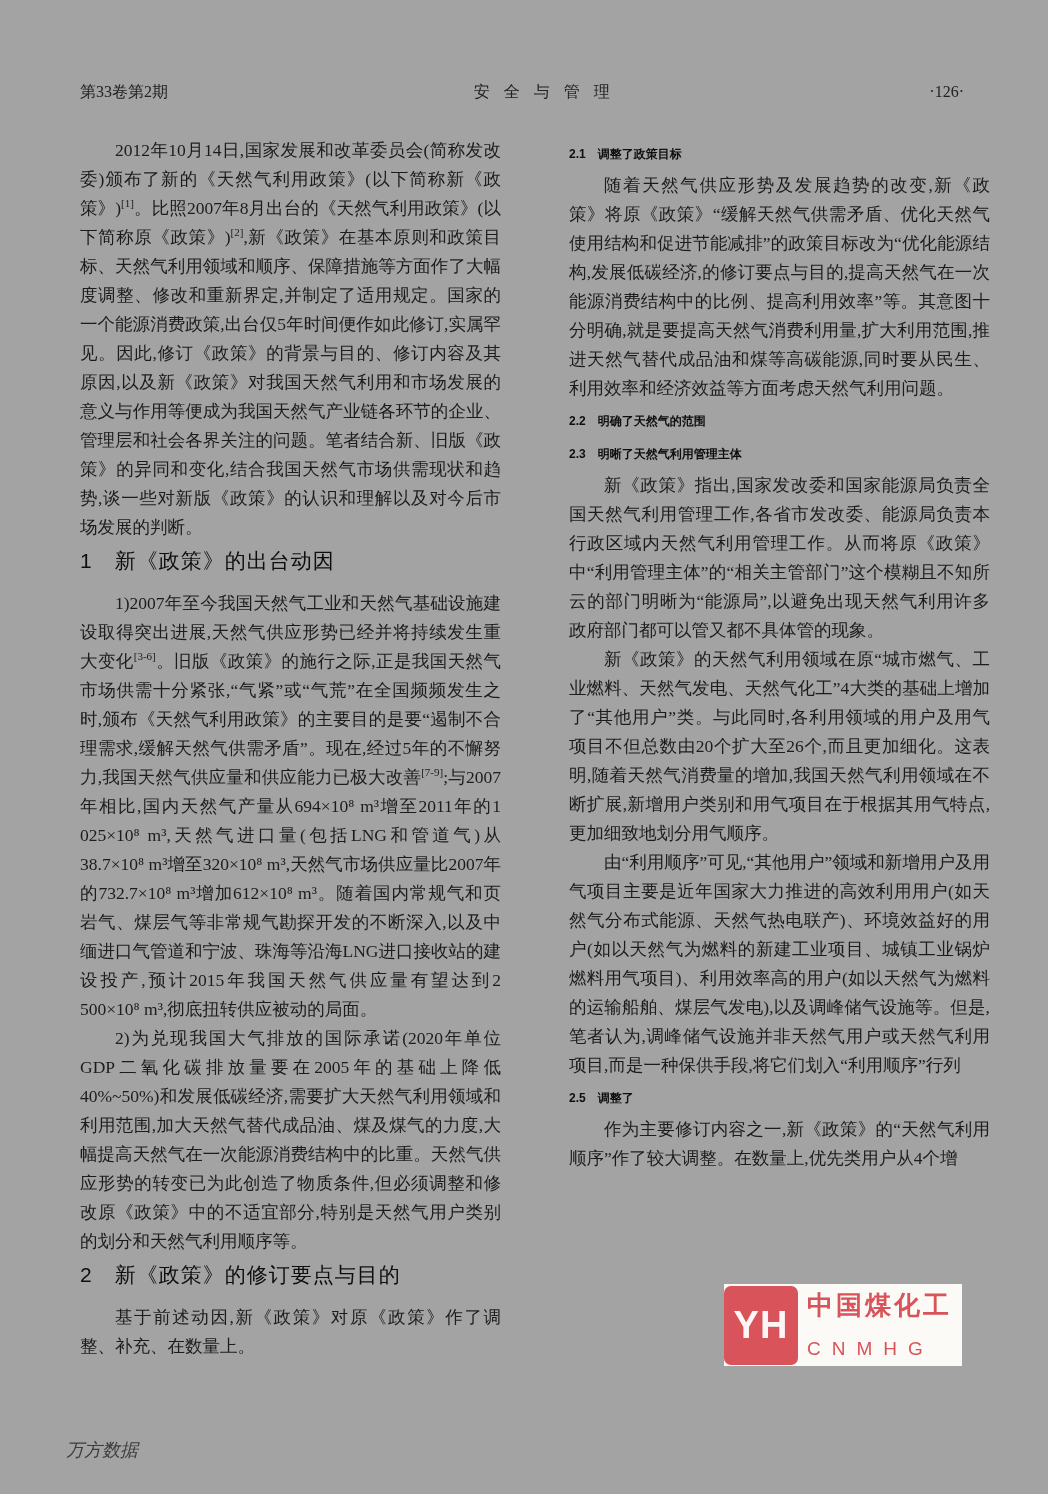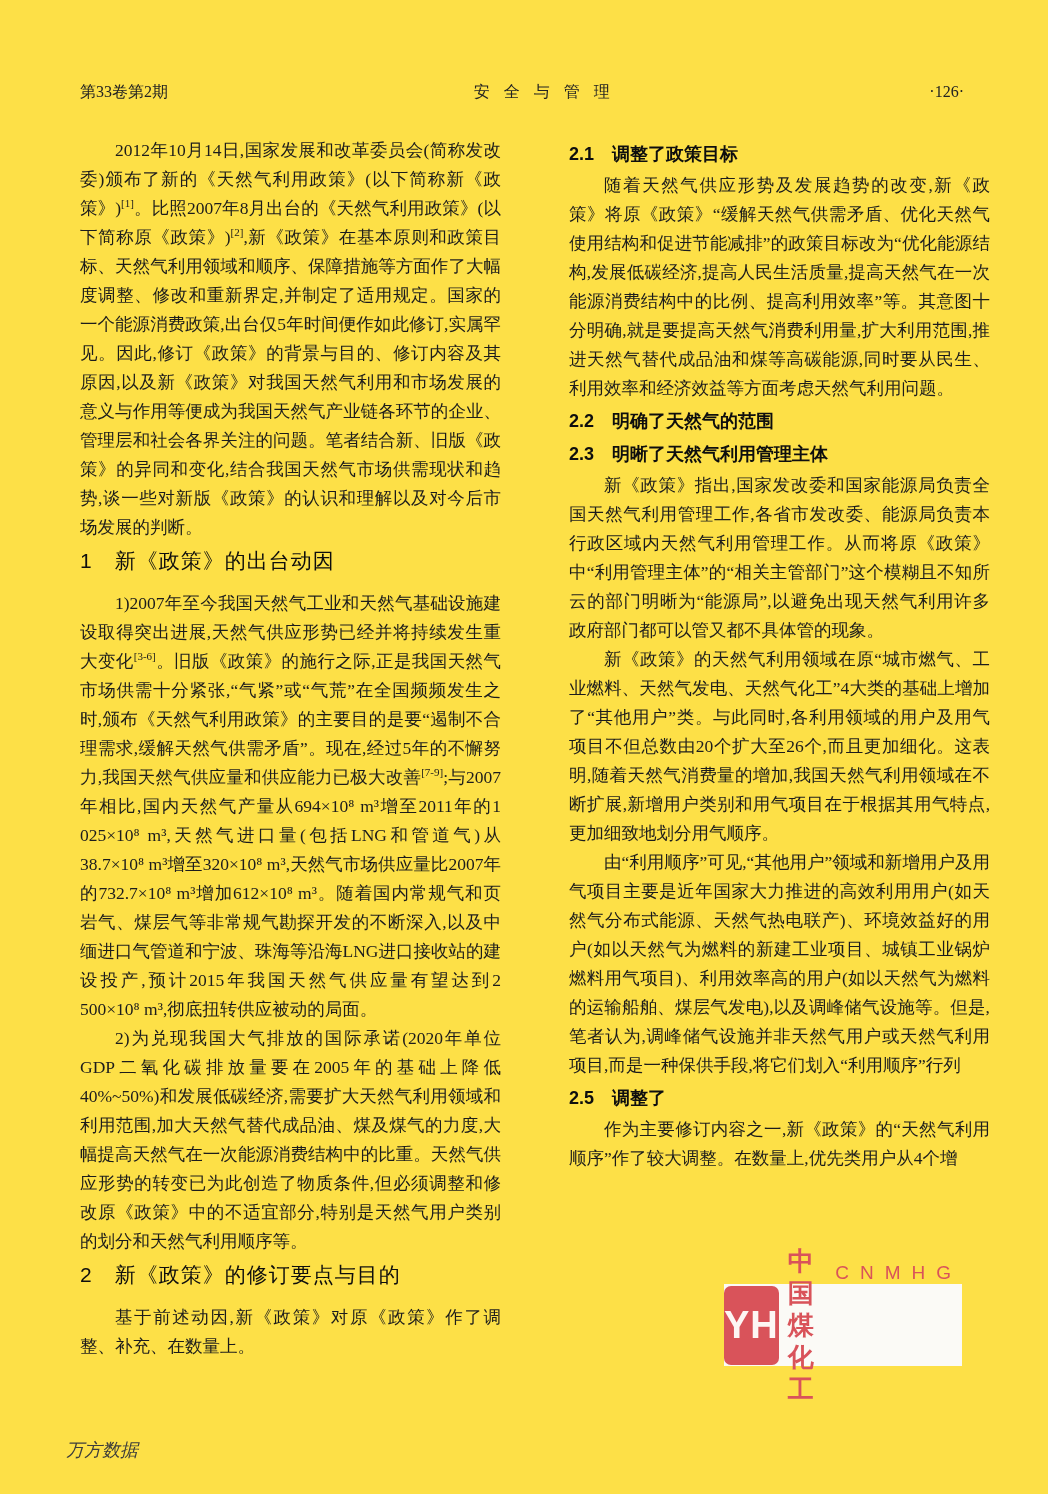--- a/index.html
+++ b/index.html
@@ -1,21 +1,21 @@
 <!DOCTYPE html>
 <html><head>
 <meta charset="utf-8">
 <style>
   * { box-sizing: border-box; }
   html, body { margin: 0; padding: 0; background: #ffffff; }
   .page {
     position: relative;
     width: 1048px;
     height: 1494px;
-    background: #fde047;
+    background: #a3a3a3;
     font-family: "Liberation Serif", "DejaVu Serif", serif;
     color: #1c1c1c;
     overflow: hidden;
   }
   .page-header {
     position: absolute;
     top: 82px;
     left: 80px;
     width: 884px;
     display: flex;
@@ -48,21 +48,21 @@
     font-size: 21px;
     font-weight: normal;
     line-height: 30px;
     margin: 4px 0 13px 0;
     color: #0e0e0e;
     letter-spacing: 1px;
     text-indent: 0;
   }
   h3.sub {
     font-family: "Liberation Sans", "DejaVu Sans", sans-serif;
-    font-size: 18px;
+    font-size: 12px;
     font-weight: bold;
     line-height: 29px;
     margin: 4px 0 2px 0;
     color: #0e0e0e;
     text-indent: 0;
   }
   .watermark {
     position: absolute;
     left: 724px;
     top: 1284px;
@@ -81,21 +81,21 @@
     color: #fdf6f4;
     font-family: "Liberation Sans", "DejaVu Sans", sans-serif;
     font-weight: bold;
     font-size: 38px;
     display: flex;
     align-items: center;
     justify-content: center;
     border-radius: 7px;
     letter-spacing: 1px;
   }
-  .wm-text { display: flex; flex-direction: row; }
+  .wm-text { display: flex; flex-direction: column; }
   .wm-title {
     color: #d9535a;
     font-family: "Liberation Sans", "DejaVu Sans", sans-serif;
     font-weight: bold;
     font-size: 26px;
     letter-spacing: 3px;
     line-height: 32px;
   }
   .wm-sub {
     color: #d9535a;
@@ -133,21 +133,21 @@
       <h2 class="sec">1　新《政策》的出台动因</h2>
       <p><span>1)2007年至今我国天然气工业和天然气基础设施建设取得突出进展,天然气供应形势已经并将持续发生重大变化</span><sup>[3-6]</sup><span>。旧版《政策》的施行之际,正是我国天然气市场供需十分紧张,“气紧”或“气荒”在全国频频发生之时,颁布《天然气利用政策》的主要目的是要“遏制不合理需求,缓解天然气供需矛盾”。现在,经过5年的不懈努力,我国天然气供应量和供应能力已极大改善</span><sup>[7-9]</sup><span>;与2007年相比,国内天然气产量从694×10⁸ m³增至2011年的1 025×10⁸ m³,天然气进口量(包括LNG和管道气)从38.7×10⁸ m³增至320×10⁸ m³,天然气市场供应量比2007年的732.7×10⁸ m³增加612×10⁸ m³。随着国内常规气和页岩气、煤层气等非常规气勘探开发的不断深入,以及中缅进口气管道和宁波、珠海等沿海LNG进口接收站的建设投产,预计2015年我国天然气供应量有望达到2 500×10⁸ m³,彻底扭转供应被动的局面。</span></p>
       <p>2)为兑现我国大气排放的国际承诺(2020年单位GDP二氧化碳排放量要在2005年的基础上降低40%~50%)和发展低碳经济,需要扩大天然气利用领域和利用范围,加大天然气替代成品油、煤及煤气的力度,大幅提高天然气在一次能源消费结构中的比重。天然气供应形势的转变已为此创造了物质条件,但必须调整和修改原《政策》中的不适宜部分,特别是天然气用户类别的划分和天然气利用顺序等。</p>
 
       <h2 class="sec">2　新《政策》的修订要点与目的</h2>
       <p>基于前述动因,新《政策》对原《政策》作了调整、补充、在数量上。</p>
     </div>
 
     <div class="col">
       <h3 class="sub">2.1　调整了政策目标</h3>
-      <p>随着天然气供应形势及发展趋势的改变,新《政策》将原《政策》“缓解天然气供需矛盾、优化天然气使用结构和促进节能减排”的政策目标改为“优化能源结构,发展低碳经济,提高人民生活质量,提高天然气在一次能源消费结构中的比例、提高利用效率”等。其意图十分明确,就是要提高天然气消费利用量,扩大利用范围,推进天然气替代成品油和煤等高碳能源,同时要从民生、利用效率和经济效益等方面考虑天然气利用问题。</p>
+      <p>随着天然气供应形势及发展趋势的改变,新《政策》将原《政策》“缓解天然气供需矛盾、优化天然气使用结构和促进节能减排”的政策目标改为“优化能源结构,发展低碳经济,的修订要点与目的,提高天然气在一次能源消费结构中的比例、提高利用效率”等。其意图十分明确,就是要提高天然气消费利用量,扩大利用范围,推进天然气替代成品油和煤等高碳能源,同时要从民生、利用效率和经济效益等方面考虑天然气利用问题。</p>
 
       <h3 class="sub">2.2　明确了天然气的范围</h3>
 
       <h3 class="sub">2.3　明晰了天然气利用管理主体</h3>
       <p>新《政策》指出,国家发改委和国家能源局负责全国天然气利用管理工作,各省市发改委、能源局负责本行政区域内天然气利用管理工作。从而将原《政策》中“利用管理主体”的“相关主管部门”这个模糊且不知所云的部门明晰为“能源局”,以避免出现天然气利用许多政府部门都可以管又都不具体管的现象。</p>
 
       <p>新《政策》的天然气利用领域在原“城市燃气、工业燃料、天然气发电、天然气化工”4大类的基础上增加了“其他用户”类。与此同时,各利用领域的用户及用气项目不但总数由20个扩大至26个,而且更加细化。这表明,随着天然气消费量的增加,我国天然气利用领域在不断扩展,新增用户类别和用气项目在于根据其用气特点,更加细致地划分用气顺序。</p>
       <p>由“利用顺序”可见,“其他用户”领域和新增用户及用气项目主要是近年国家大力推进的高效利用用户(如天然气分布式能源、天然气热电联产)、环境效益好的用户(如以天然气为燃料的新建工业项目、城镇工业锅炉燃料用气项目)、利用效率高的用户(如以天然气为燃料的运输船舶、煤层气发电),以及调峰储气设施等。但是,笔者认为,调峰储气设施并非天然气用户或天然气利用项目,而是一种保供手段,将它们划入“利用顺序”行列</p>
 
       <h3 class="sub">2.5　调整了</h3>

